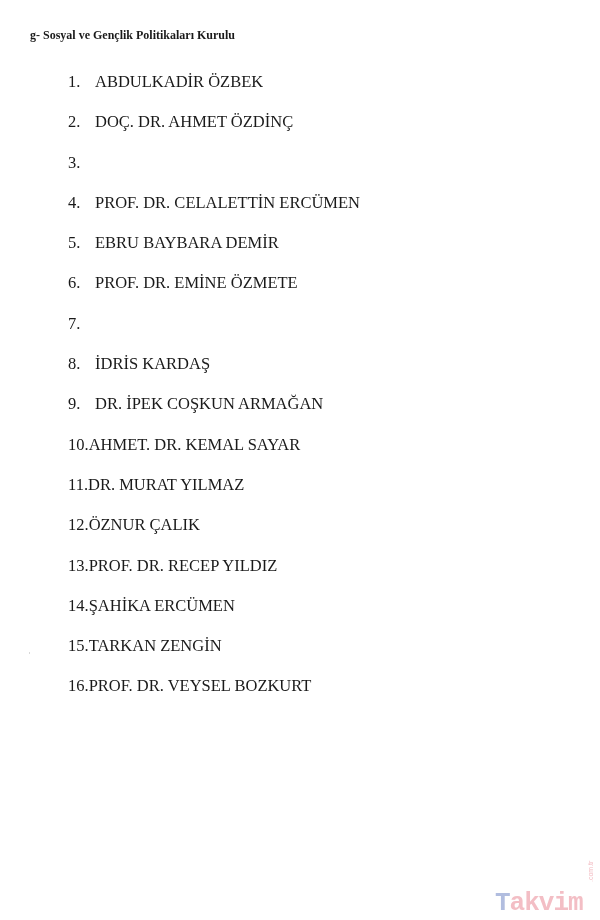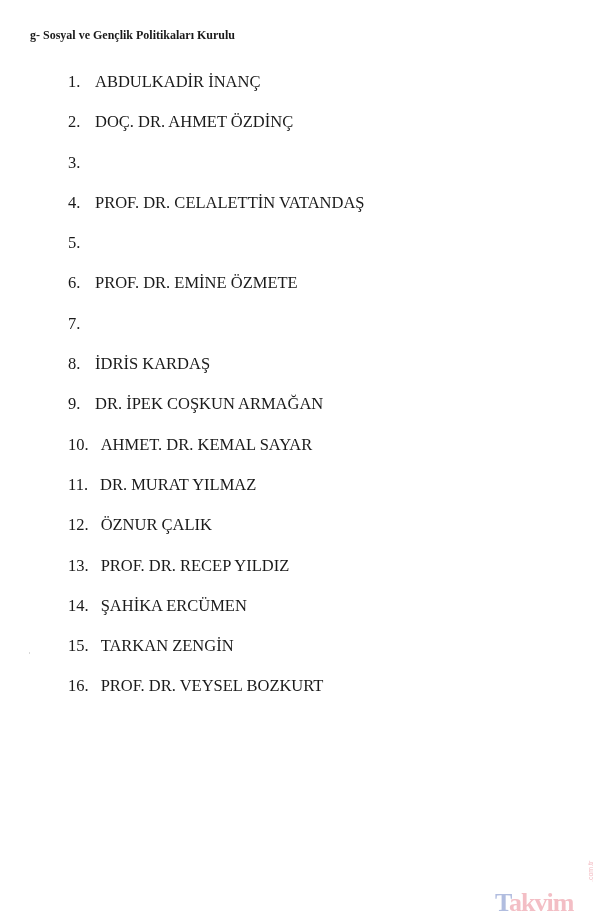--- a/index.html
+++ b/index.html
@@ -26,26 +26,26 @@
       list-style: none;
     }
     .item {
       height: 40.3px;
       font-size: 16.5px;
       white-space: nowrap;
       line-height: 20px;
       display: flex;
     }
     .num { display: inline-block; min-width: 27px; }
-    .num.wide { min-width: 0; margin-right: 12px; }
+    .num.wide { min-width: 0; margin-right: 0; }
     .name { display: inline-block; }
     .watermark {
       position: absolute;
       left: 495px; top: 888px;
-      font-family: Liberation Serif, serif;
+      font-family: Liberation Mono, monospace;
       font-weight: bold;
       font-size: 26px;
       color: #f2b8bf;
       letter-spacing: -1px;
       opacity: 0.9;
     }
     .watermark .t { color: #a9b6dc; }
     .watermark-tld {
       position: absolute;
       left: 587px; top: 882px;
@@ -62,35 +62,36 @@
     }
   </style>
 </head>
 <body>
 
 <div class="heading">g- Sosyal ve Gençlik Politikaları Kurulu</div>
 
 <ol class="list">
   <li class="item">
       <span class="num">1.</span>
-      <span class="name">ABDULKADİR İNANÇ</span>
+      <span class="name">ABDULKADİR ÖZBEK</span>
     </li>
   <li class="item">
       <span class="num">2.</span>
       <span class="name">DOÇ. DR. AHMET ÖZDİNÇ</span>
     </li>
   <li class="item">
       <span class="num">3.</span>
     </li>
   <li class="item">
       <span class="num">4.</span>
-      <span class="name">PROF. DR. CELALETTİN VATANDAŞ</span>
+      <span class="name">PROF. DR. CELALETTİN ERCÜMEN</span>
     </li>
   <li class="item">
       <span class="num">5.</span>
+      <span class="name">EBRU BAYBARA DEMİR</span>
     </li>
   <li class="item">
       <span class="num">6.</span>
       <span class="name">PROF. DR. EMİNE ÖZMETE</span>
     </li>
   <li class="item">
       <span class="num">7.</span>
     </li>
   <li class="item">
       <span class="num">8.</span>

